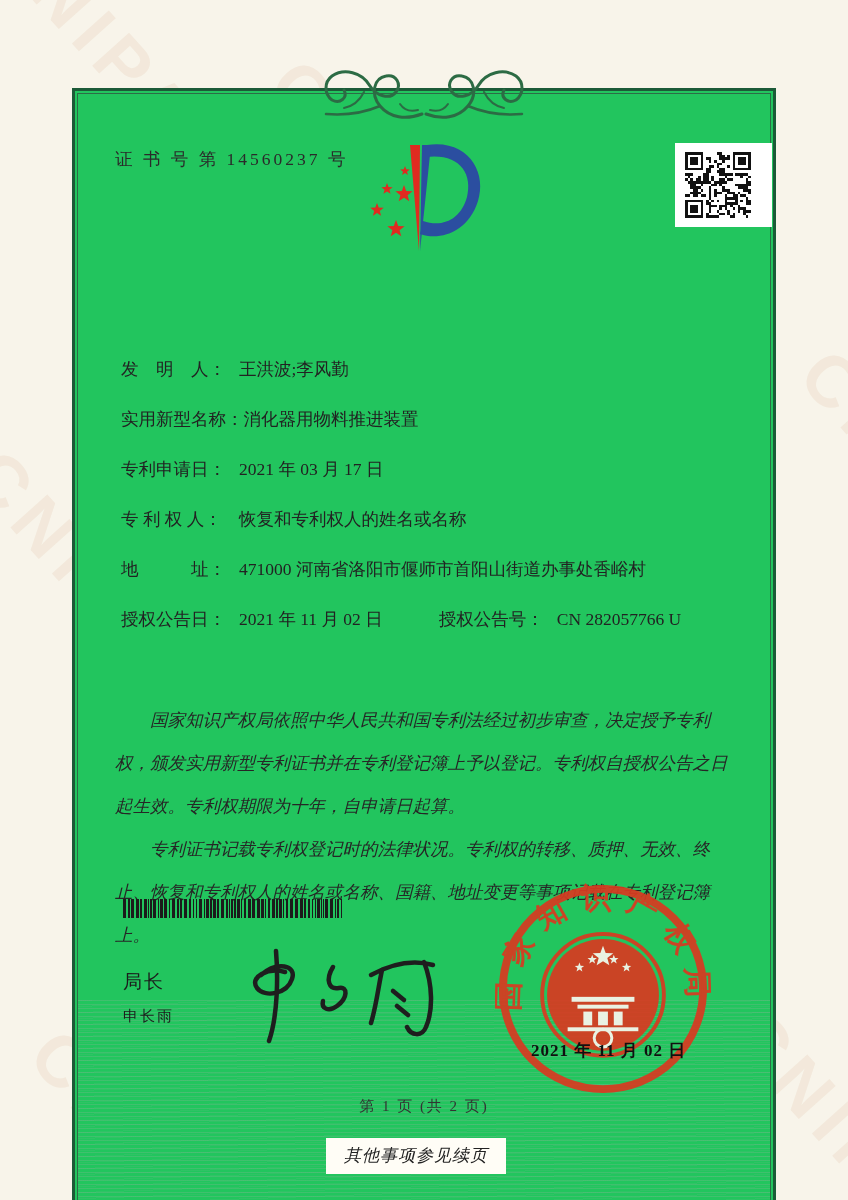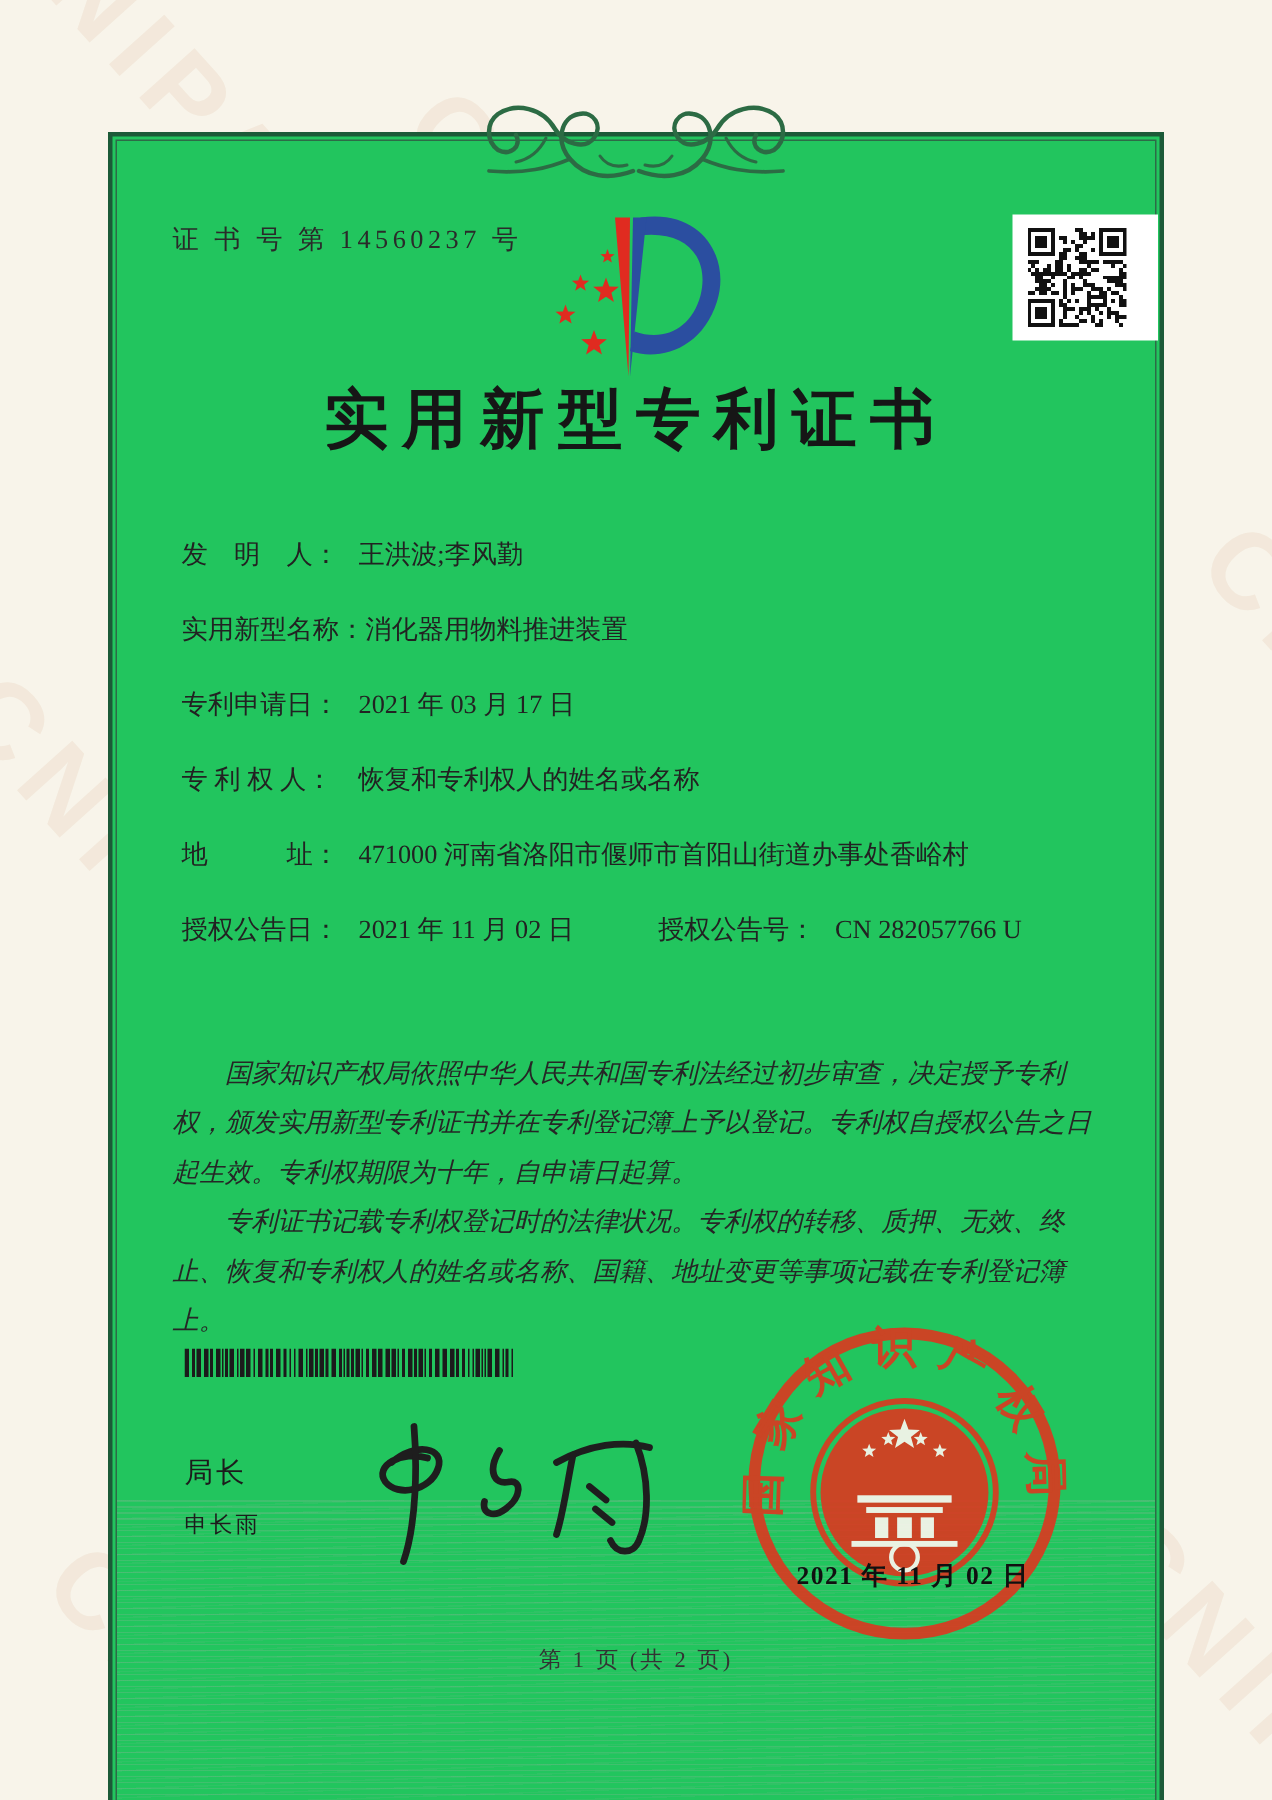--- a/index.html
+++ b/index.html
@@ -73,21 +73,21 @@
   }
 
   .fields { position:absolute; left:46px; top:268px; right:30px; }
   .field-row { font-size:17.5px; line-height:20px; margin-bottom:30px; white-space:nowrap; }
   .f-label { display:inline-block; min-width:118px; color:#222; }
   .f-value { color:#222; }
   .pair2 { margin-left:56px; }
 
   .paragraphs {
     position:absolute; left:40px; right:36px; top:608px;
-    font-size:17.5px; line-height:33px; color:#262626;
+    font-size:17.5px; line-height:43px; color:#262626;
     font-style:italic;
   }
   .paragraphs p { text-indent:2em; }
 
   .barcode {
     position:absolute; left:48px; top:808px; width:224px; height:19px;
     font-size:0; white-space:nowrap; overflow:hidden;
   }
   .barcode span { display:inline-block; height:100%; }
 
@@ -372,21 +372,20 @@
           <rect x="2" y="2" width="3" height="3" fill="#111"></rect>
           <rect x="18" y="0" width="7" height="7" fill="#111"></rect>
           <rect x="19" y="1" width="5" height="5" fill="#fff"></rect>
           <rect x="20" y="2" width="3" height="3" fill="#111"></rect>
           <rect x="0" y="18" width="7" height="7" fill="#111"></rect>
           <rect x="1" y="19" width="5" height="5" fill="#fff"></rect>
           <rect x="2" y="20" width="3" height="3" fill="#111"></rect>
         </svg>
     </div>
 
-    <div class="title">实用新型专利证书</div>
 
     <div class="fields">
       <div class="field-row">
         <span class="f-label">发　明　人：</span><span class="f-value">王洪波;李风勤</span>
       </div>
       <div class="field-row">
         <span class="f-label">实用新型名称：</span><span class="f-value">消化器用物料推进装置</span>
       </div>
       <div class="field-row">
         <span class="f-label">专利申请日：</span><span class="f-value">2021 年 03 月 17 日</span>
@@ -448,13 +447,14 @@
           <rect x="74" y="149" width="72" height="4"></rect>
           <circle cx="110" cy="160" r="9" fill="none" stroke="#faf6ee" stroke-width="3"></circle>
         </g>
       </g>
     </svg>
     <div class="seal-date">2021 年 11 月 02 日</div>
 
     <div class="page-info">第 1 页 (共 2 页)</div>
   </div>
 
+  <div class="continuation">其他事项参见续页</div>
 </div>
 
 </body></html>

